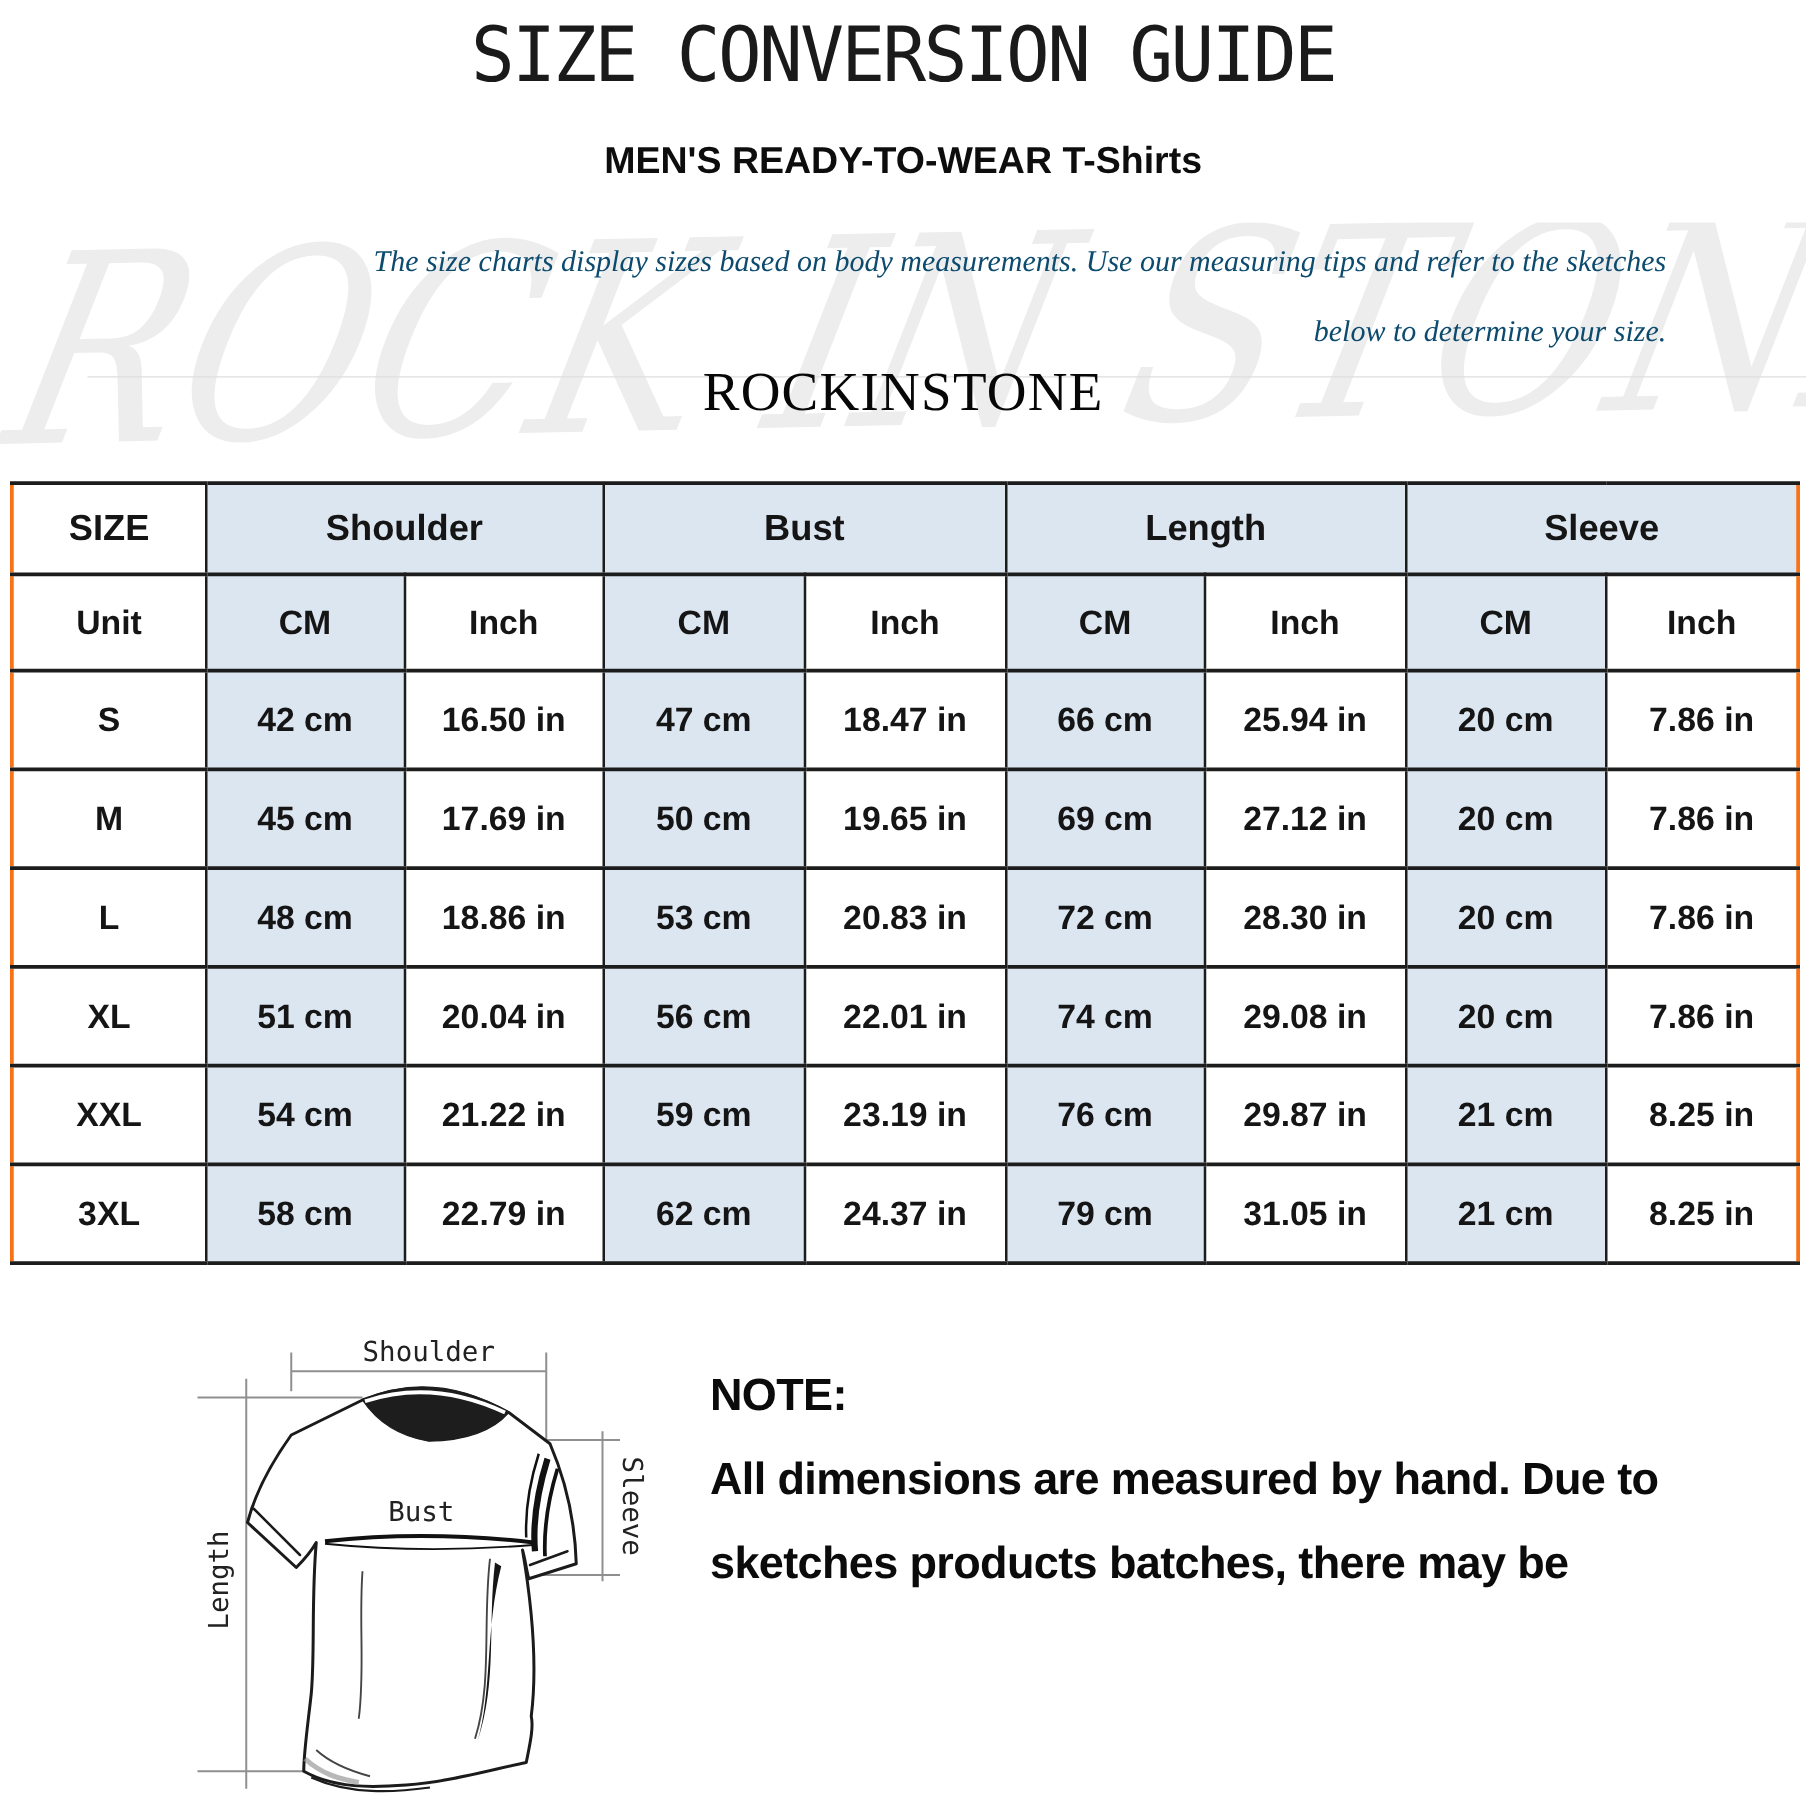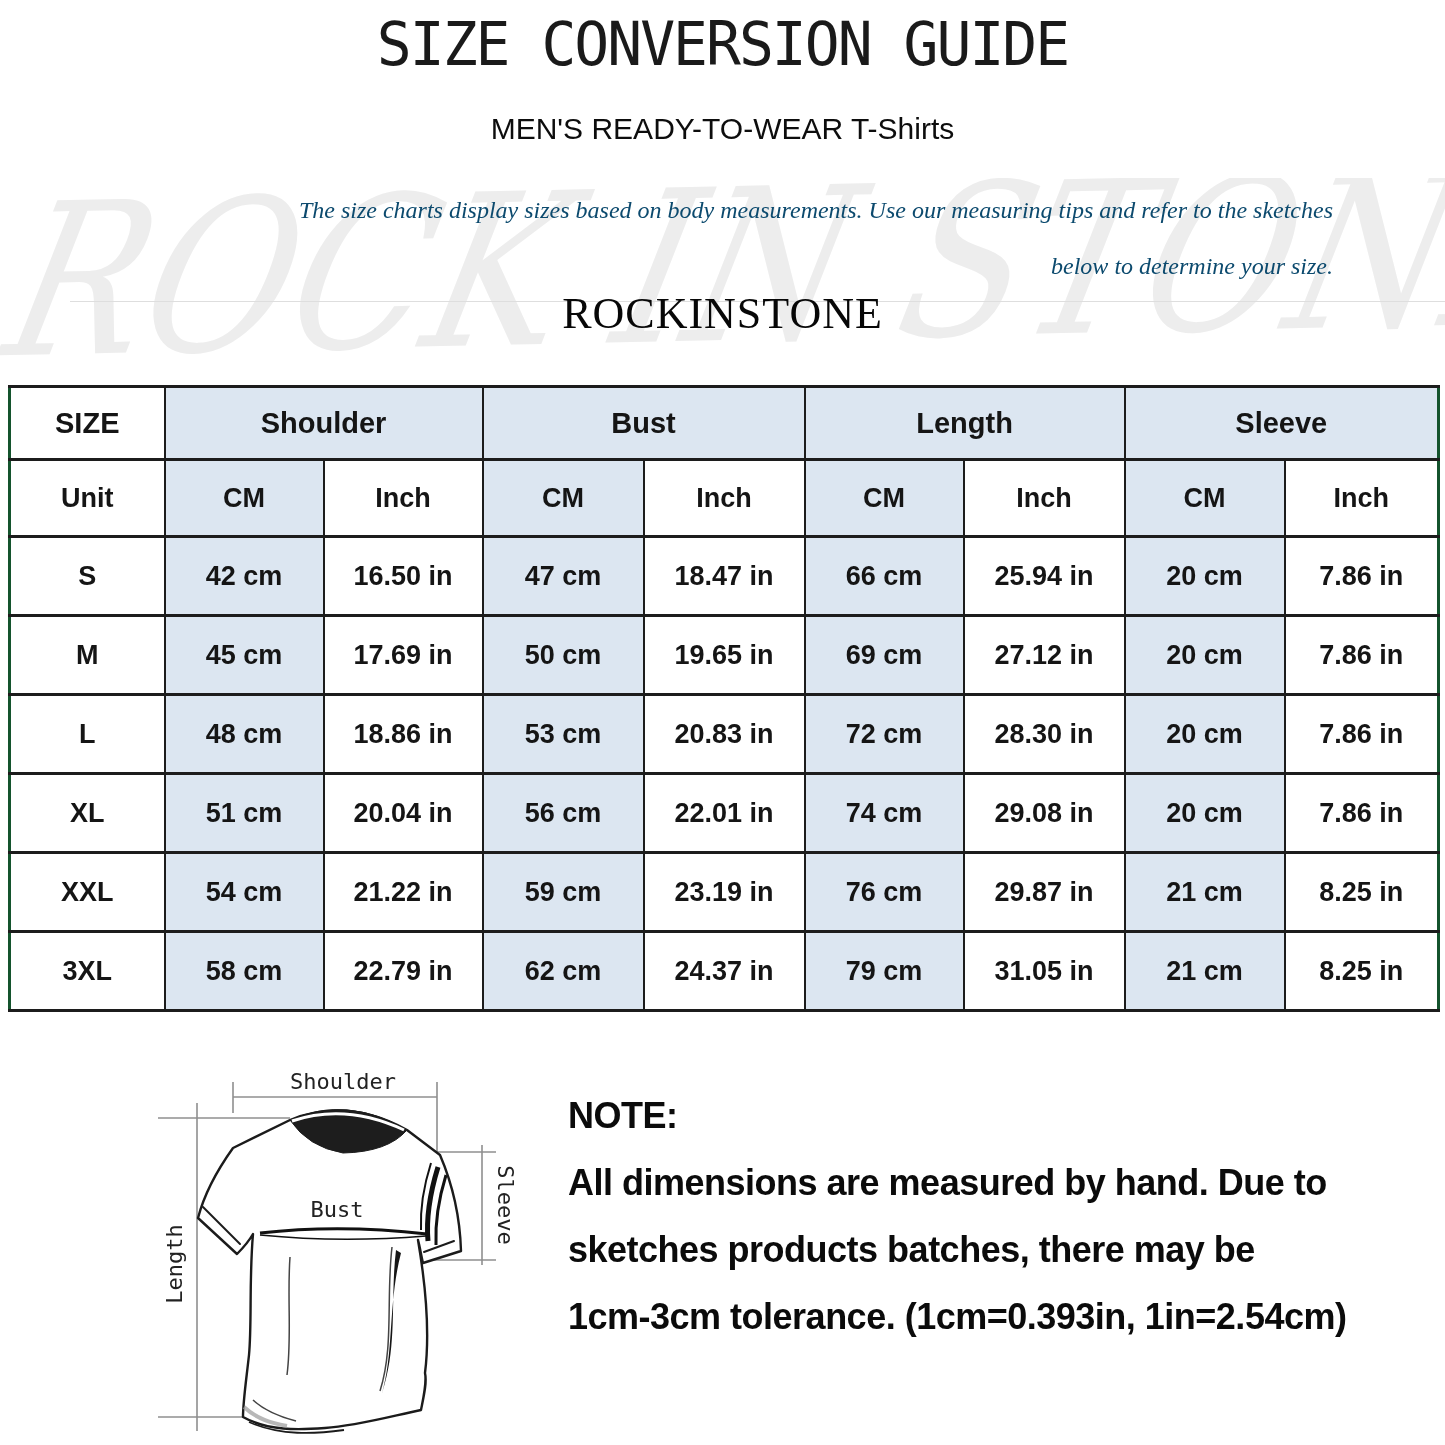--- a/index.html
+++ b/index.html
@@ -4,34 +4,34 @@
 <style>
   html,body{margin:0;padding:0;background:#fff;}
   #page{position:relative;width:1445px;height:1445px;background:#ffffff;overflow:hidden;
         font-family:"Liberation Sans",sans-serif;color:#151515;}
 
   
   .title{position:absolute;top:10px;left:0;width:1445px;text-align:center;z-index:3;
          font-family:"DejaVu Sans Mono",monospace;font-size:58px;font-weight:500;
          letter-spacing:-2px;color:#1a1a1a;white-space:nowrap;transform:scaleY(1.05);}
   .subtitle{position:absolute;top:112px;left:0;width:1445px;text-align:center;z-index:3;
-         font-size:30px;font-weight:normal;letter-spacing:0px;color:#0d0d0d;}
+         font-size:30px;font-weight:bold;letter-spacing:0px;color:#0d0d0d;}
   .intro{position:absolute;top:182px;left:0;width:1333px;text-align:right;z-index:3;
          font-family:"Liberation Serif",serif;font-style:italic;font-size:24px;
          line-height:56px;color:#0c4a6e;}
   .brand{position:absolute;top:288px;left:0;width:1445px;text-align:center;z-index:3;
          font-family:"Liberation Serif",serif;font-size:44px;font-weight:normal;
          letter-spacing:1px;color:#070707;}
   .rule{position:absolute;top:301px;left:70px;width:1375px;height:1px;background:#dedede;z-index:1;}
   .watermark{position:absolute;top:178px;left:0;width:1445px;height:220px;z-index:0;}
 
   
   table.size-table{position:absolute;left:8px;top:385px;width:1429px;z-index:2;
         border-collapse:collapse;table-layout:fixed;background:#fff;
-        border:3px solid #14532d;}
+        border:3px solid #f97316;}
   table.size-table th,table.size-table td{
         border:2px solid #1c1c1c;border-top-width:3px;border-bottom-width:3px;
         text-align:center;vertical-align:middle;padding:0;
         font-weight:bold;color:#151515;white-space:nowrap;}
   tr.group-row th{height:70px;font-size:29px;}
   tr.unit-row th{height:74px;font-size:27px;text-align:center;}
   tr.data-row td{height:76px;font-size:27px;}
   .c-blue{background:#dce6f1;}
   .c-white{background:#ffffff;}
 
@@ -212,16 +212,15 @@
     <text class="dim-label" x="203" y="34" text-anchor="middle">Shoulder</text>
     <text class="dim-label" x="197" y="162" text-anchor="middle">Bust</text>
     <text class="dim-label" text-anchor="middle" transform="rotate(-90 34 209)" x="34" y="217">Length</text>
     <text class="dim-label" text-anchor="middle" transform="rotate(90 366 150)" x="366" y="158">Sleeve</text>
   </svg>
 
   <div class="note">
     <p>NOTE:</p>
     <p>All dimensions are measured by hand. Due to</p>
     <p>sketches products batches, there may be</p>
-    <p>1cm-3cm tolerance. (1cm=0.393in, 1in=2.54cm)</p>
   </div>
 
 </div>
 
 </body></html>

